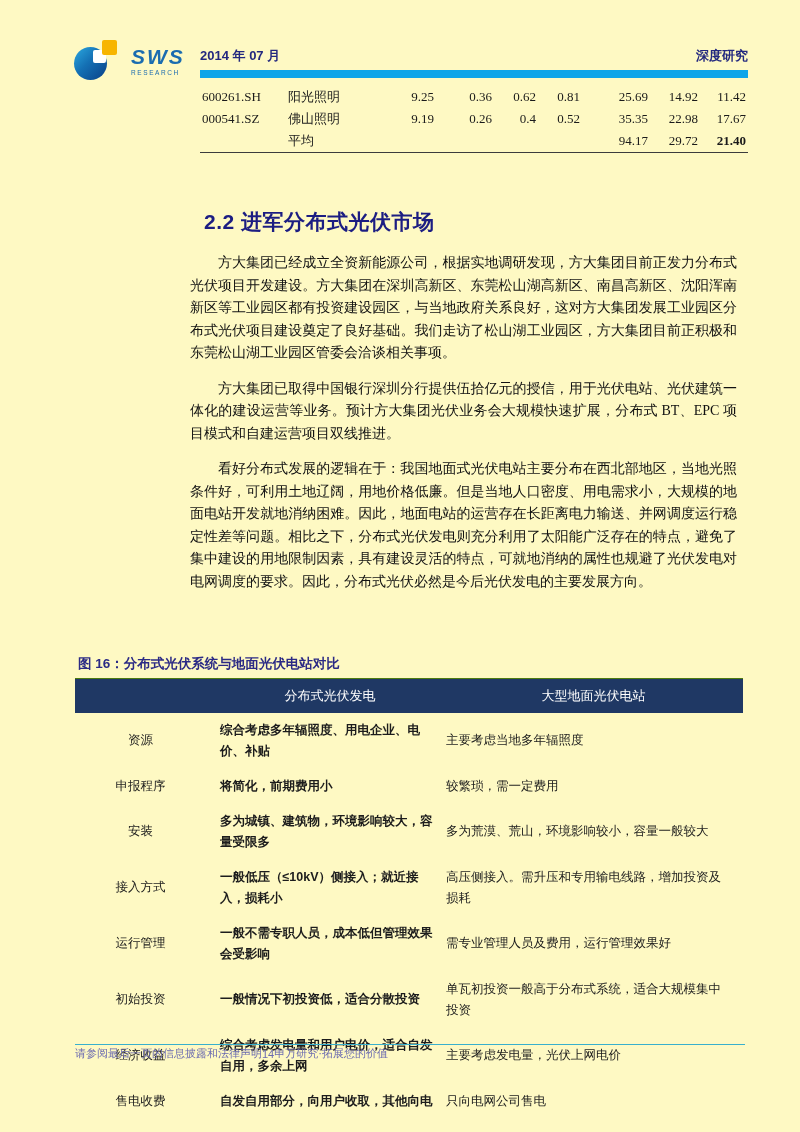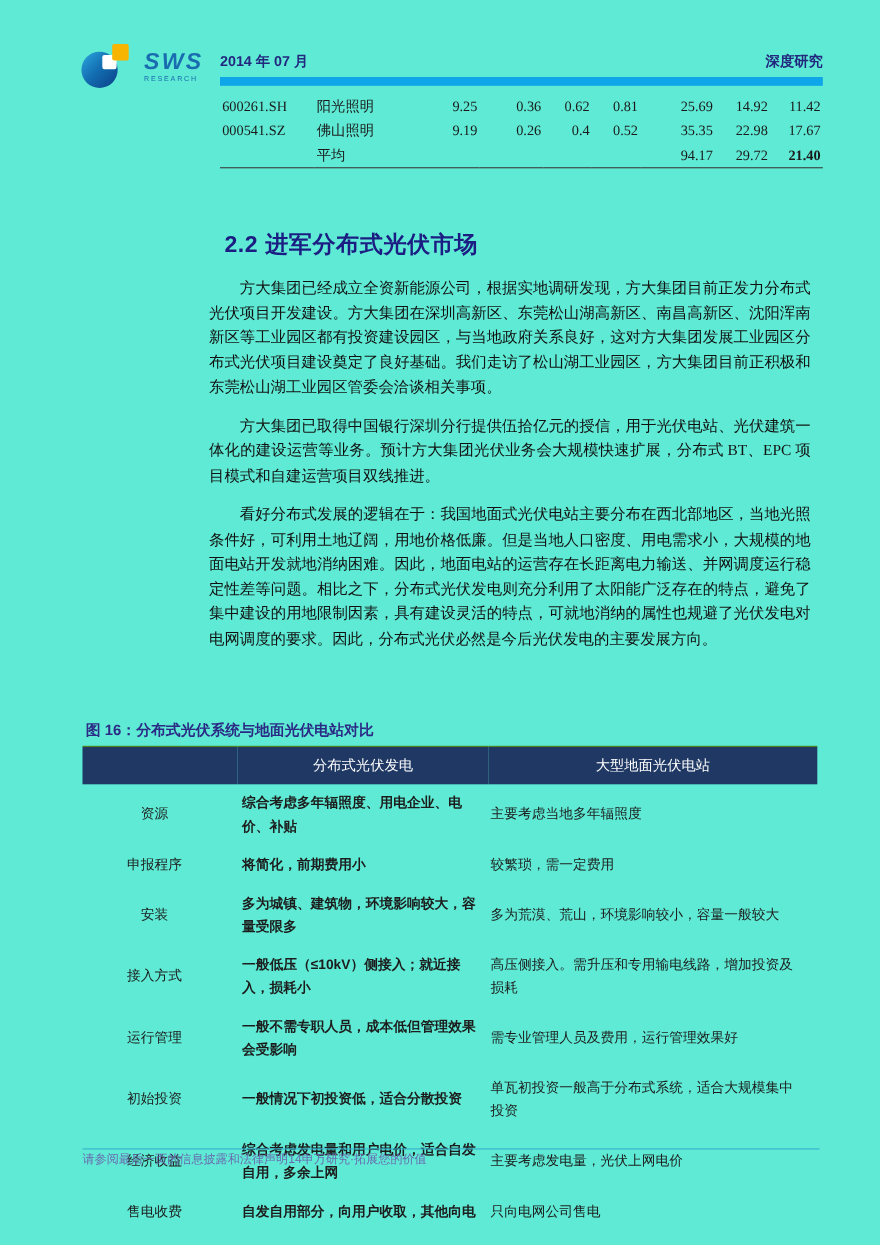--- a/index.html
+++ b/index.html
@@ -1,19 +1,19 @@
 <!DOCTYPE html>
 <html><head>
 <meta charset="utf-8">
 <style>
   * { margin:0; padding:0; box-sizing:border-box; }
   html,body { background:#ffffff; }
   .page {
     position:relative; width:800px; height:1132px; margin:0 auto;
-    background:#5eead4; overflow:hidden;
+    background:#fef9c3; overflow:hidden;
     font-family:"Liberation Sans","DejaVu Sans",sans-serif; color:#1a1a1a;
   }
 
   
   .logo { position:absolute; left:74px; top:40px; display:flex; align-items:center; gap:9px; }
   .logo-mark { position:relative; width:48px; height:42px; }
   .logo-circle { position:absolute; left:0; top:7px; width:33px; height:33px; border-radius:50%;
     background:linear-gradient(135deg,#2ba9e0 0%,#1470b4 45%,#0a3f86 100%); }
   .logo-notch { position:absolute; left:19px; top:10px; width:13px; height:13px; background:#ffffff; border-radius:2px; }
   .logo-square { position:absolute; left:28px; top:0; width:15px; height:15px; background:#f7b500; border-radius:2px; }

